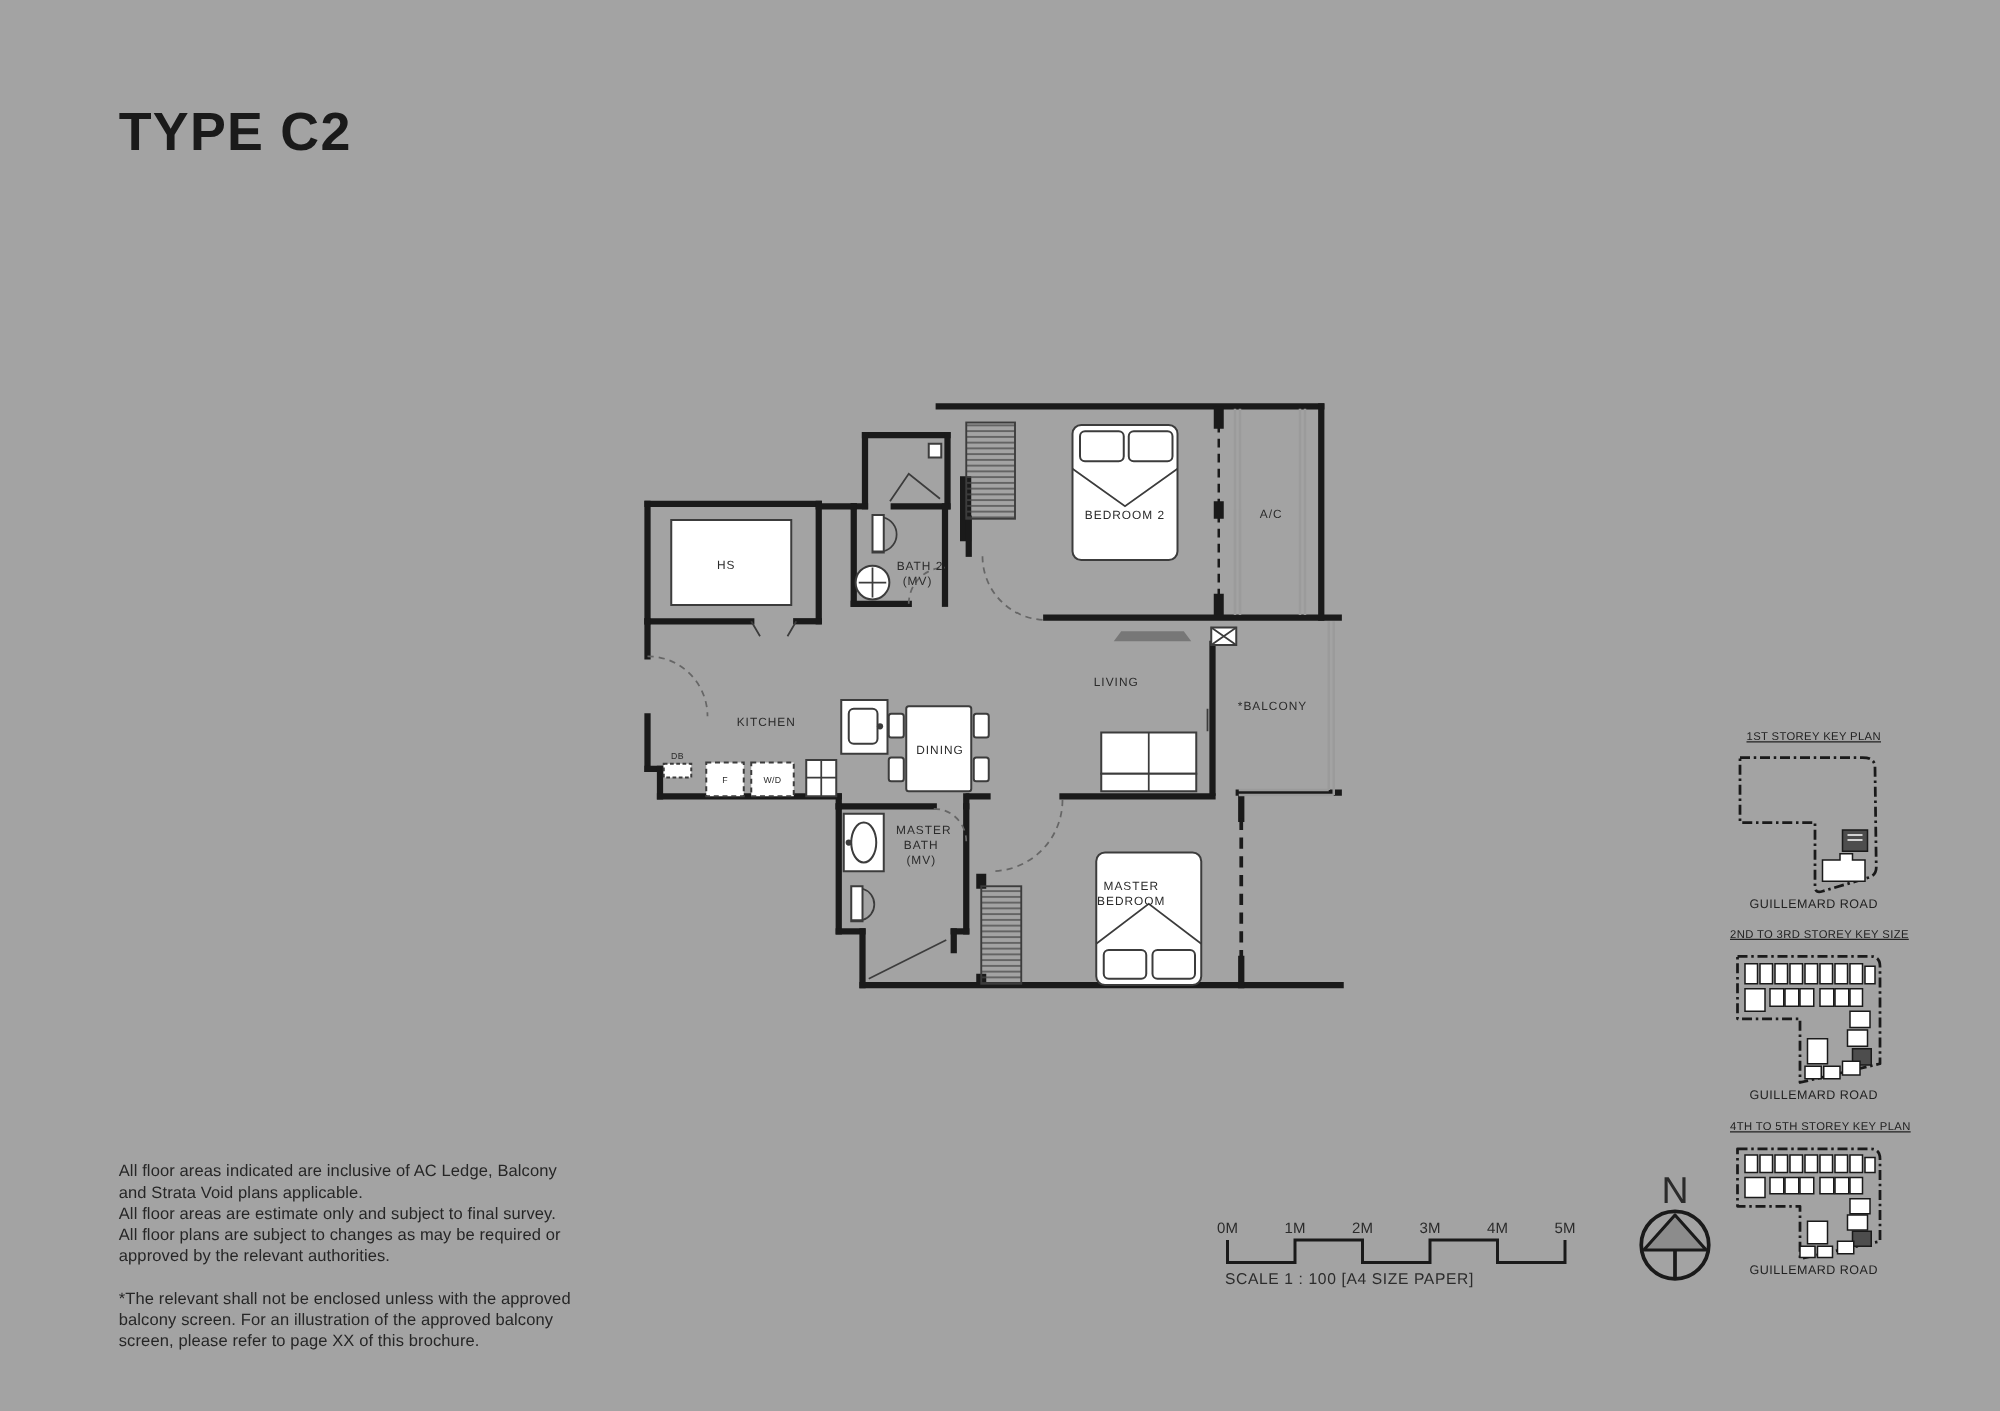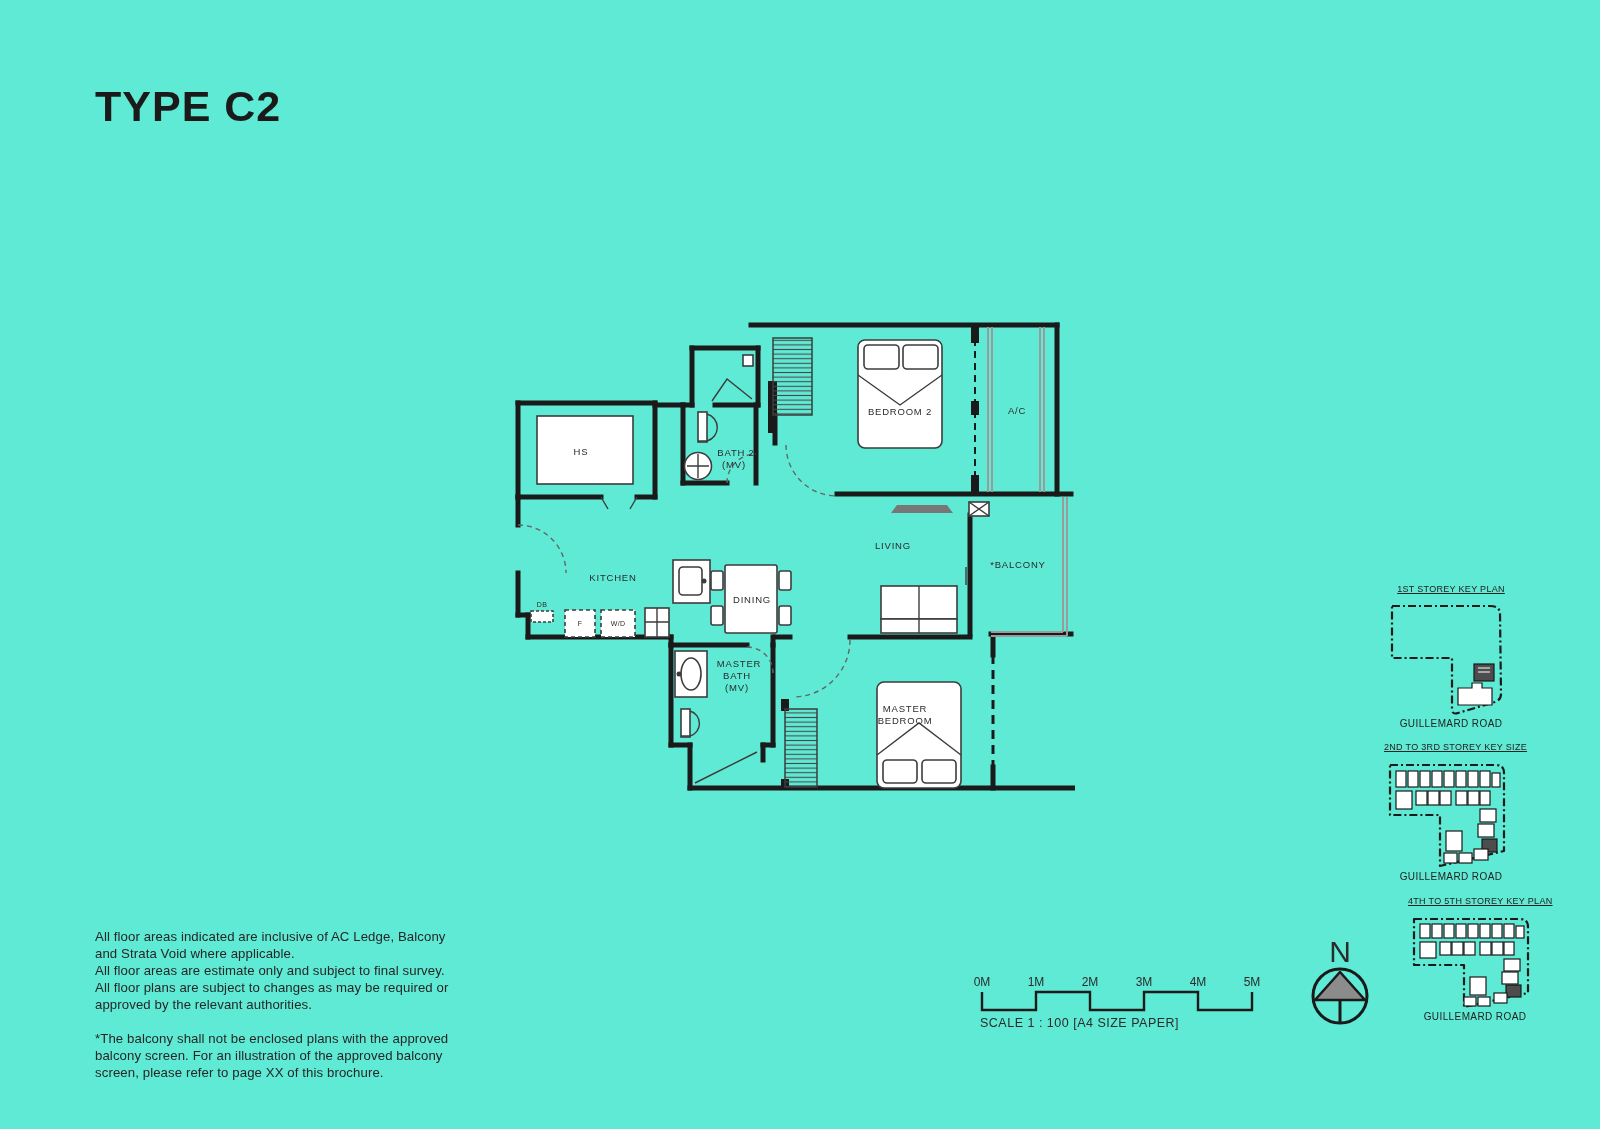--- a/index.html
+++ b/index.html
@@ -1,26 +1,26 @@
 <!DOCTYPE html>
 <html><head>
 <meta charset="utf-8">
 <style>
   html,body{margin:0;padding:0;background:#fff;}
-  .sheet{position:relative;width:1600px;height:1129px;background:#5eead4;overflow:hidden;
+  .sheet{position:relative;width:1600px;height:1129px;background:#a3a3a3;overflow:hidden;
          font-family:"Liberation Sans",sans-serif;color:#1a1a1a;}
   .type-title{position:absolute;left:95px;top:82px;font-size:43px;font-weight:700;letter-spacing:1px;}
   .type-meta{position:absolute;left:95px;top:141px;font-size:27px;line-height:35px;font-weight:400;color:#141414;}
   .bedroom-type{position:absolute;right:122px;top:84px;font-size:45px;font-weight:400;letter-spacing:1.5px;color:#141414;}
   .disclaimer{position:absolute;left:95px;top:889px;font-size:13.2px;line-height:17px;color:#262626;letter-spacing:.1px;margin-top:39px;}
   .disclaimer .gap{height:17px;}
   .keyplan{position:absolute;left:1384px;width:134px;text-align:center;}
   .kp-title{font-size:9px;letter-spacing:.3px;color:#222;text-decoration:underline;white-space:nowrap;}
   .kp-caption{font-size:10px;letter-spacing:.4px;color:#222;white-space:nowrap;}
-  .kp1{top:584px;} .kp2{top:742px;} .kp3{top:896px;margin-left:24px;}
+  .kp1{top:584px;} .kp2{top:742px;} .kp3{top:896px;}
   svg{display:block;font-family:"Liberation Sans",sans-serif;}
   svg text{fill:#2b2b2b;}
   .wall{stroke:#1a1a1a;stroke-width:5;fill:none;stroke-linecap:square;}
   .furn{stroke:#3c3c3c;stroke-width:1.6;fill:#fff;}
   .furnline{stroke:#3c3c3c;stroke-width:1.4;fill:none;}
   .door{stroke:#666;stroke-width:1.4;fill:none;stroke-dasharray:5,4;}
   .dashwall{stroke:#1a1a1a;stroke-width:3;fill:none;stroke-dasharray:9,6;}
   .acdash{stroke:#1a1a1a;stroke-width:2;fill:none;stroke-dasharray:7,5;}
   .glass{stroke:#9b9b9b;stroke-width:2;fill:none;}
   .stub{fill:#1a1a1a;stroke:none;}
@@ -305,23 +305,23 @@
 
   <svg style="position:absolute;left:1298px;top:928px;" width="84" height="100" viewBox="0 0 84 100">
     <text x="42" y="34" font-size="30" text-anchor="middle" fill="#1a1a1a">N</text>
     <circle cx="42" cy="68" r="27" fill="none" stroke="#1a1a1a" stroke-width="3"></circle>
     <polygon points="17,72 67,72 42,44" fill="#8c8c8c" stroke="#1a1a1a" stroke-width="2.5" stroke-linejoin="round"></polygon>
     <line x1="42" y1="72" x2="42" y2="95" stroke="#1a1a1a" stroke-width="3"></line>
   </svg>
 
   <div class="disclaimer">
     <div>All floor areas indicated are inclusive of AC Ledge, Balcony</div>
-    <div>and Strata Void where applicable.</div>
+    <div>and Strata Void plans applicable.</div>
     <div>All floor areas are estimate only and subject to final survey.</div>
     <div>All floor plans are subject to changes as may be required or</div>
     <div>approved by the relevant authorities.</div>
     <div class="gap"></div>
-    <div>*The balcony shall not be enclosed plans with the approved</div>
+    <div>*The relevant shall not be enclosed unless with the approved</div>
     <div>balcony screen. For an illustration of the approved balcony</div>
     <div>screen, please refer to page XX of this brochure.</div>
   </div>
 
 </div>
 
 </body></html>

